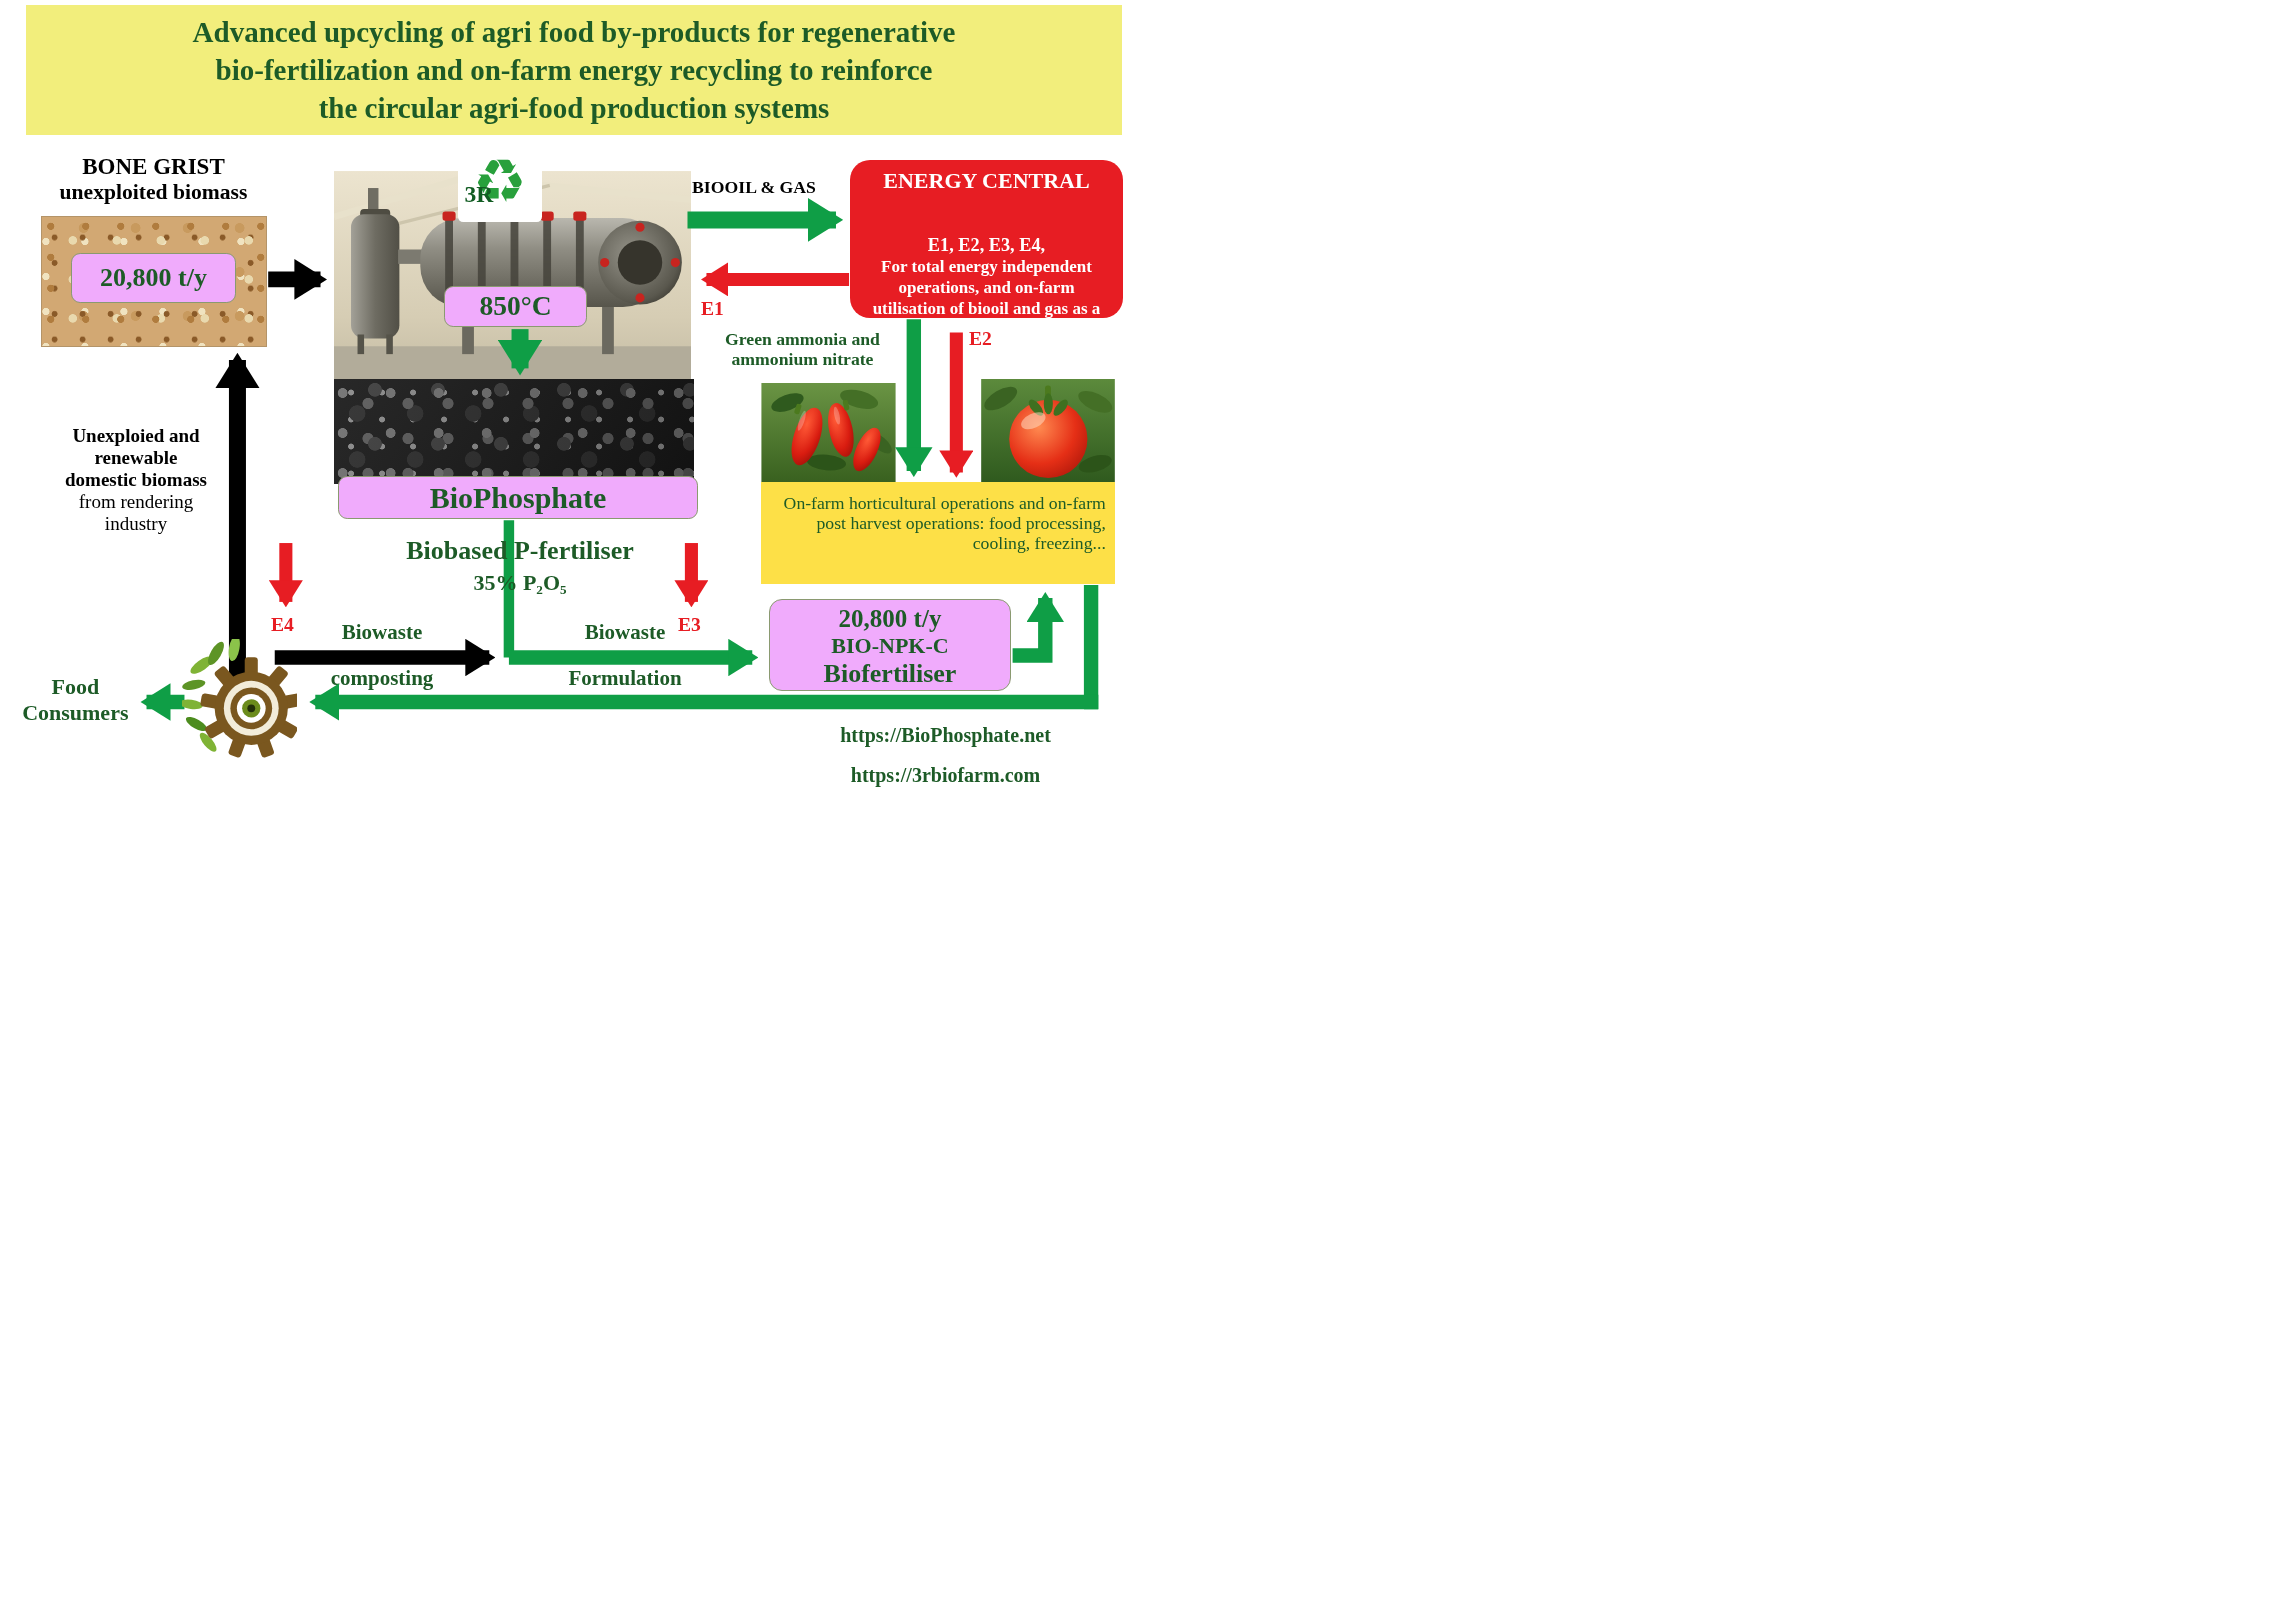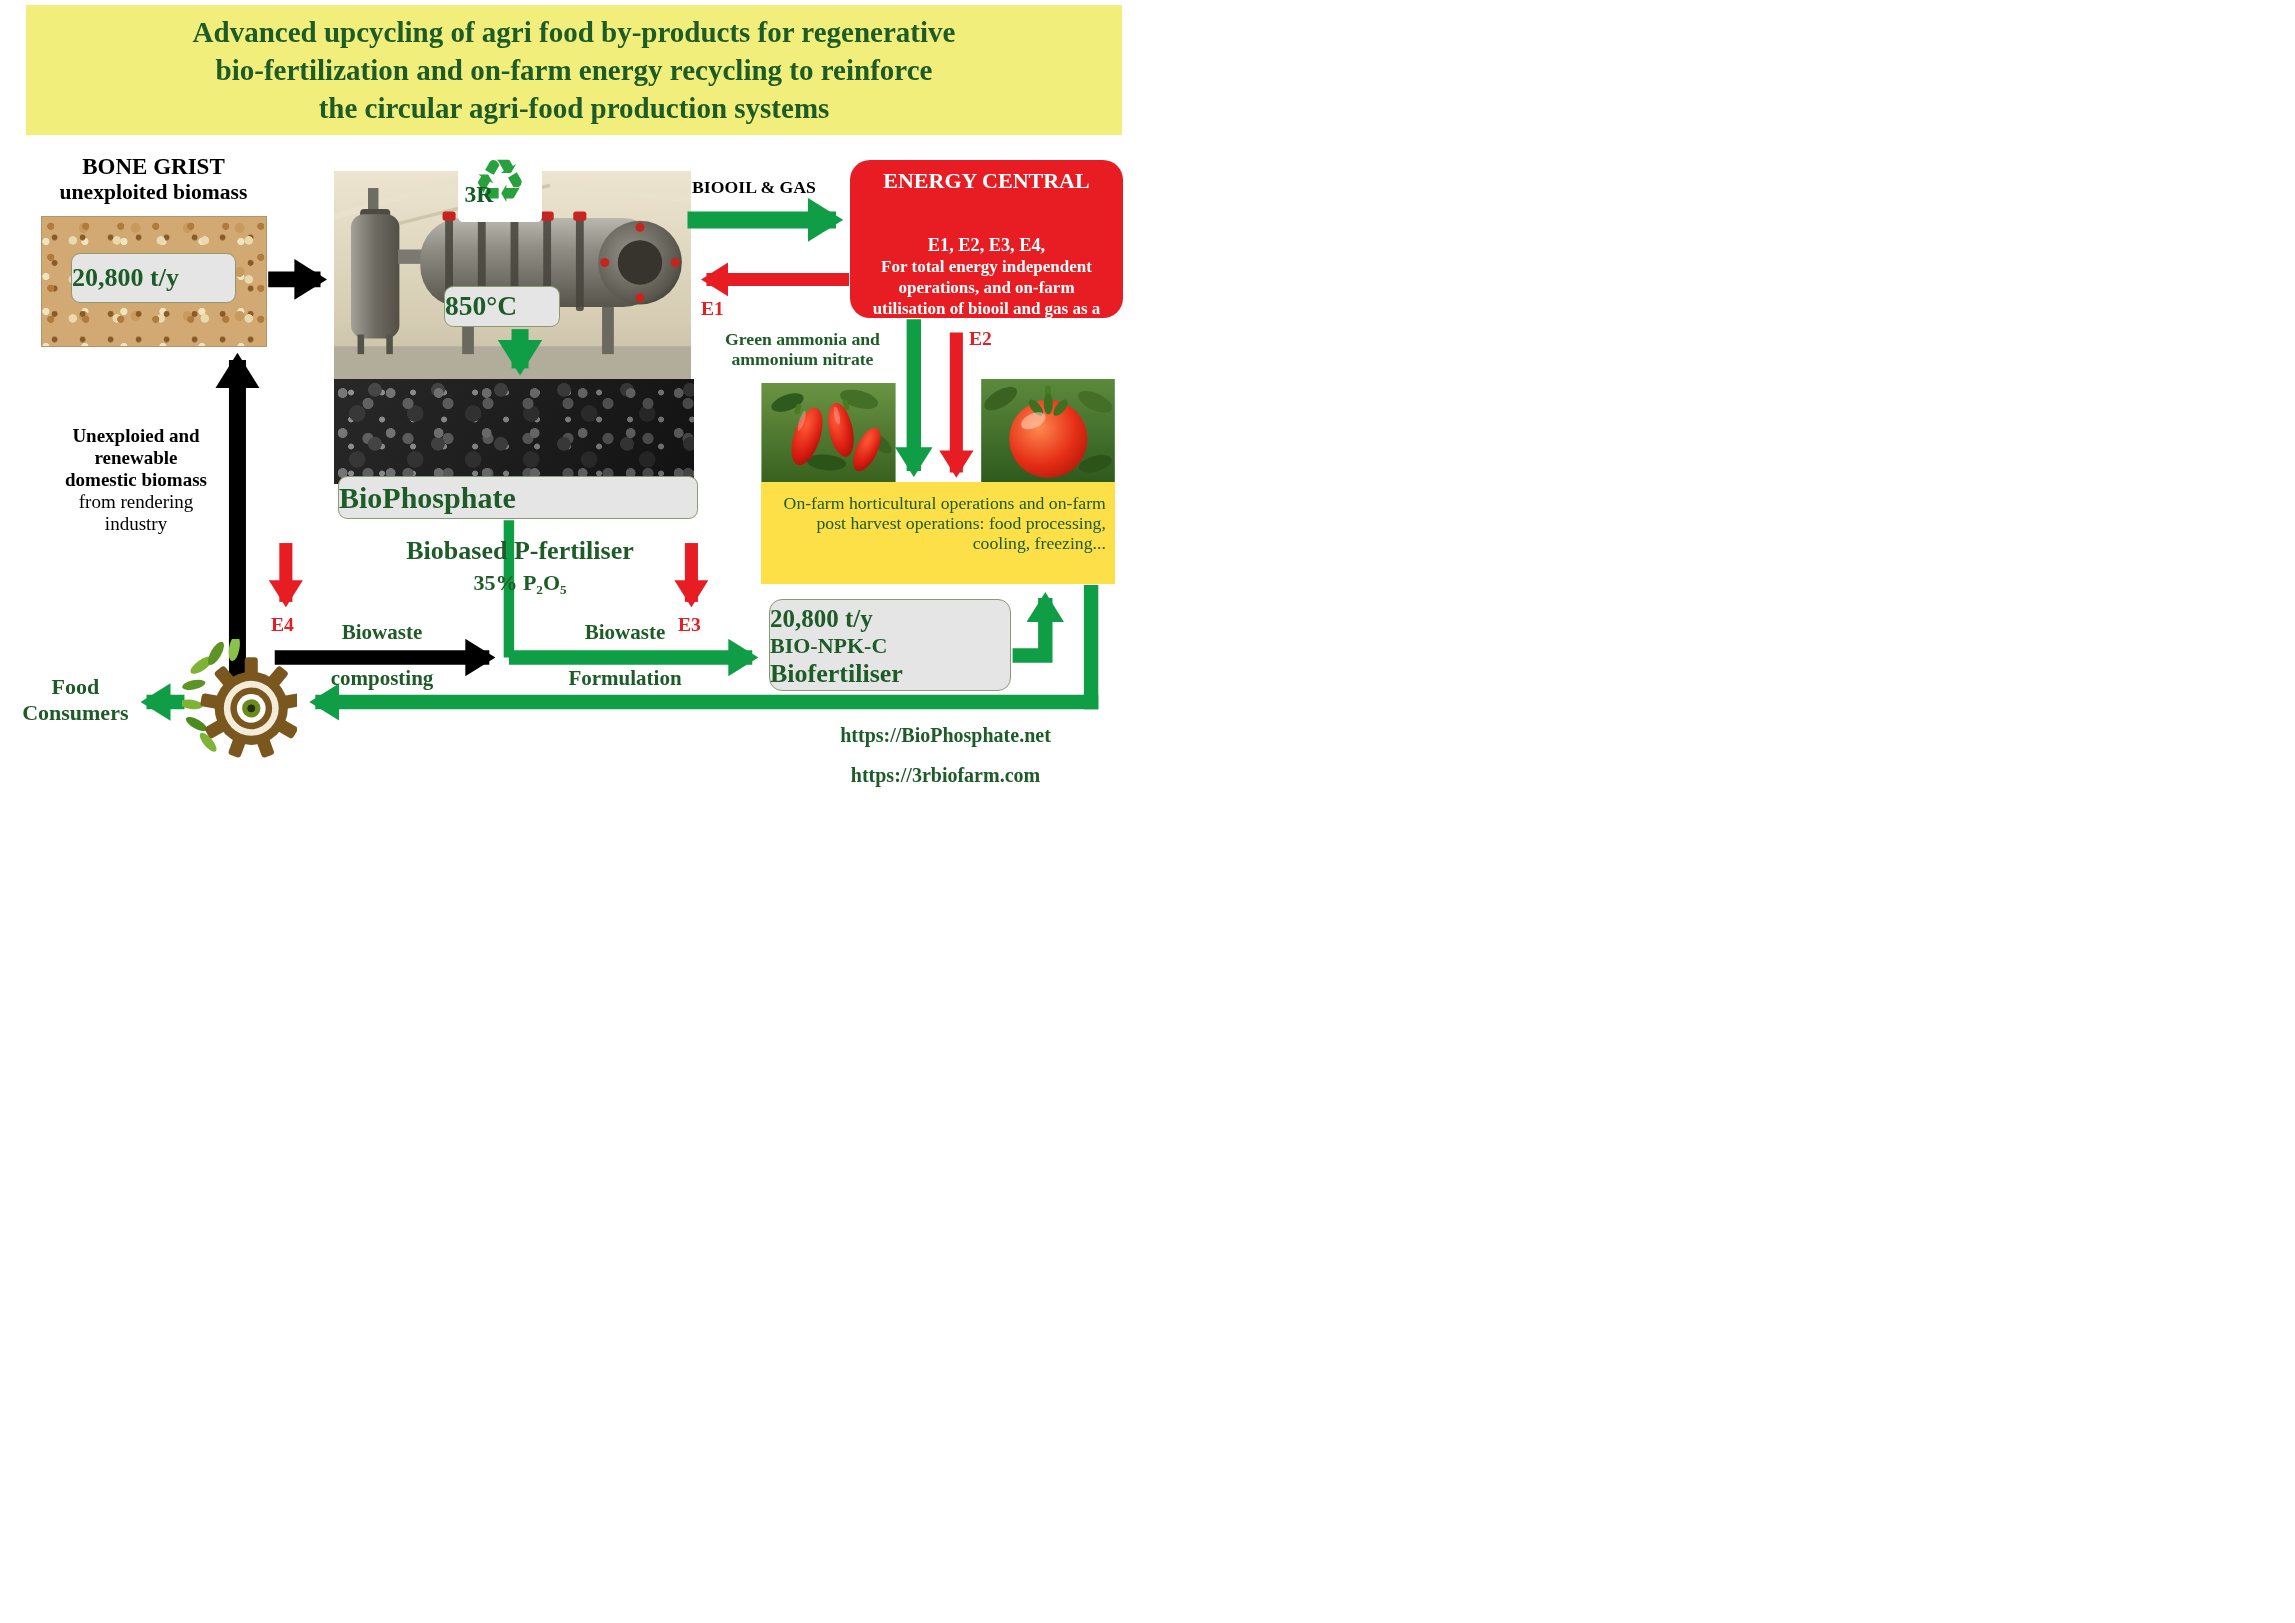--- a/index.html
+++ b/index.html
@@ -4,21 +4,21 @@
 <style>
   html,body{margin:0;padding:0;background:#ffffff;}
   body{font-family:"Liberation Serif","DejaVu Serif",serif;}
   #canvas{position:relative;width:1148px;height:812px;background:#ffffff;overflow:hidden;}
   .abs{position:absolute;}
   .center{text-align:center;}
   .bold{font-weight:700;}
   .green{color:#1d5b27;}
   .redtxt{color:#e71d23;font-weight:700;}
   .blacktxt{color:#000;}
-  .pill{background:#e5e5e5;border:1.3px solid #8a9a70;border-radius:9.2px;color:#1d5b27;font-weight:700;box-sizing:border-box;}
+  .pill{background:#f0abfc;border:1.3px solid #8a9a70;border-radius:9.2px;color:#1d5b27;font-weight:700;text-align:center;box-sizing:border-box;}
   .banner{background:#f2ee7c;color:#1d5b27;font-weight:700;text-align:center;}
   .banner .tline{font-size:29px;line-height:38px;}
   .photo{overflow:hidden;}
   .z6{z-index:6;}
   .z7{z-index:7;}
   #arrows{z-index:4;pointer-events:none;}
   .bonegrist{
     background-color:#d2a873;
     background-image:
       radial-gradient(circle at 25% 30%, #b07c3e 0 3.3px, transparent 3.9px),
@@ -164,21 +164,21 @@
         <circle cx="414" cy="140" r="7"></circle>
       </g>
     </svg>
   </div>
 
   <div class="abs logo3r z6" style="left:458px;top:140px;width:84px;height:82px;">
     <span class="recycle-glyph">♻</span>
     <span class="logo3r-text">3R</span>
   </div>
 
-  <div class="abs pill z6" style="left:444px;top:286px;width:116px;height:41px;font-size:27.5px;line-height:38px;">850°C</div>
+  <div class="abs pill z6" style="left:444px;top:286px;width:143px;height:41px;font-size:27.5px;line-height:38px;">850°C</div>
 
   <div class="abs center blacktxt bold" style="left:679px;top:177px;width:150px;font-size:17.7px;">BIOOIL &amp; GAS</div>
 
   <div class="abs energybox" style="left:850px;top:160px;width:273px;height:158px;">
     <div class="ec-title">ENERGY CENTRAL</div>
     <div class="ec-codes">E1, E2, E3, E4,</div>
     <div class="ec-body">For total energy independent operations, and on-farm utilisation of biooil and gas as a circular energy.</div>
   </div>
 
   <div class="abs redtxt" style="left:701px;top:298px;font-size:19.6px;">E1</div>

